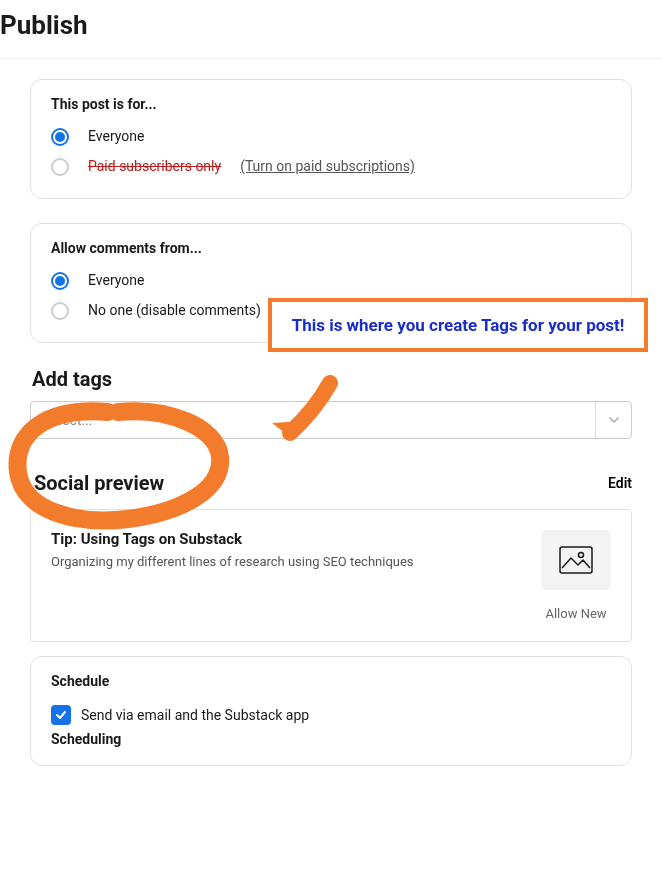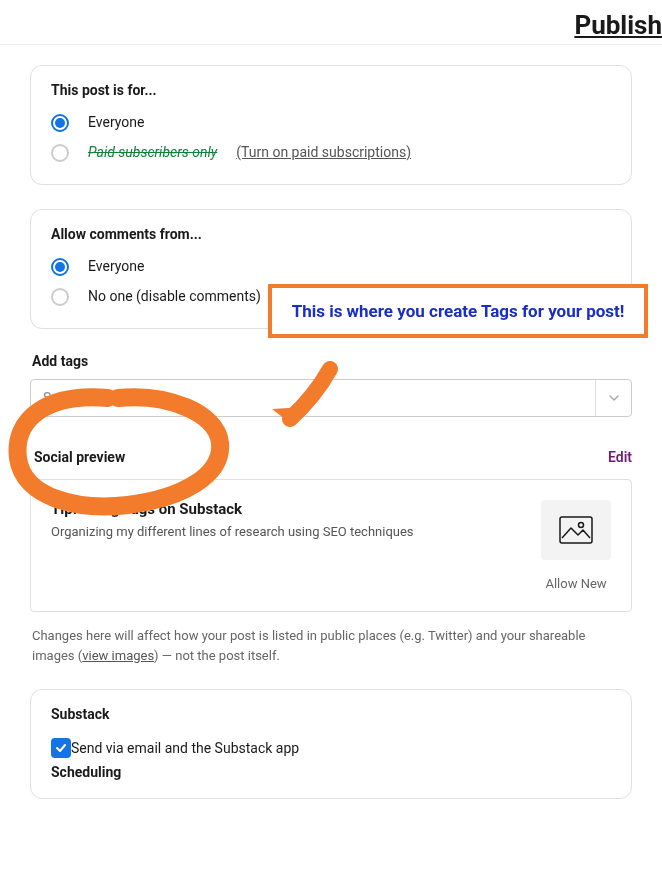--- a/index.html
+++ b/index.html
@@ -4,26 +4,25 @@
   <style>
     * { box-sizing: border-box; margin: 0; padding: 0; }
     body {
       font-family: -apple-system, BlinkMacSystemFont, "Segoe UI", Roboto, Helvetica, Arial, sans-serif;
       background: #fff;
       color: #1a1a1a;
       width: 662px;
       position: relative;
     }
     .page-title {
-      text-align: right;
+      text-align: left;
       font-size: 26px;
       font-weight: 700;
-      padding: 10px 0 4px;
+      padding: 10px 0 18px;
       border-bottom: 1px solid #eee;
-      text-decoration: underline;
     }
     .content {
       padding: 20px 30px;
       position: relative;
     }
     .card {
       border: 1px solid #e0e0e0;
       border-radius: 12px;
       padding: 16px 20px;
       margin-bottom: 24px;
@@ -54,21 +53,21 @@
       border-color: #1473e6;
     }
     .radio.selected::after {
       content: '';
       width: 10px;
       height: 10px;
       border-radius: 50%;
       background: #1473e6;
     }
     .radio-label { color: #1a1a1a; }
-    .radio-label.disabled { color: #15803d; text-decoration: line-through; font-style: italic; }
+    .radio-label.disabled { color: #b91c1c; text-decoration: line-through; }
     .inline-link {
       color: #555;
       text-decoration: underline;
       font-size: 14px;
     }
 
     .callout-box {
       position: absolute;
       top: 239px;
       left: 268px;
@@ -93,21 +92,21 @@
     }
     .callout-circle {
       position: absolute;
       top: 338px;
       left: -2px;
       z-index: 8;
       pointer-events: none;
     }
 
     .section-title {
-      font-size: 14px;
+      font-size: 20px;
       font-weight: 700;
       margin: 6px 2px 10px;
       color: #1a1a1a;
     }
     .select-box {
       border: 1px solid #ccc;
       border-radius: 4px;
       display: flex;
       align-items: center;
       padding: 0;
@@ -130,21 +129,21 @@
       justify-content: center;
     }
 
     .row-between {
       display: flex;
       justify-content: space-between;
       align-items: center;
       margin-bottom: 10px;
     }
     .edit-link {
-      color: #701a75;
+      color: #000000;
       font-size: 14px;
       font-weight: 600;
       cursor: pointer;
     }
 
     .preview-card {
       border: 1px solid #e0e0e0;
       border-radius: 4px;
       padding: 20px;
       display: flex;
@@ -186,20 +185,21 @@
       font-size: 13px;
       color: #666;
       line-height: 1.5;
       margin: 4px 2px 24px;
     }
     .help-text .underline { text-decoration: underline; color: #555; }
 
     .checkbox-row {
       display: flex;
       align-items: center;
+      gap: 10px;
       padding: 6px 0;
       font-size: 14px;
     }
     .checkbox {
       width: 20px;
       height: 20px;
       border-radius: 4px;
       border: 2px solid #ccc;
       display: inline-flex;
       align-items: center;
@@ -274,26 +274,23 @@
         <svg width="34" height="28" viewBox="0 0 34 28">
           <rect x="1" y="1" width="32" height="26" rx="2" stroke="#1a1a1a" stroke-width="1.5" fill="none"></rect>
           <circle cx="22" cy="9" r="2.5" stroke="#1a1a1a" stroke-width="1.5" fill="none"></circle>
           <path d="M3 22 L12 12 L19 19 L24 14 L31 22" stroke="#1a1a1a" stroke-width="1.5" fill="none" stroke-linejoin="round"></path>
         </svg>
       </div>
       <span class="upload-new">Allow New</span>
     </div>
   </div>
 
-  <p class="help-text">
-    <span>Changes here will affect how your post is listed in public places (e.g. Twitter) and your shareable images (</span><a class="underline">view images</a><span>) — not the post itself.</span>
-  </p>
 
   <div class="card" style="padding-bottom:8px;">
-    <div class="card-title">Substack</div>
+    <div class="card-title">Schedule</div>
 
     <div class="checkbox-row">
       <span class="checkbox checked">
         <svg width="12" height="12" viewBox="0 0 12 12">
             <path d="M2 6 L5 9 L10 3" stroke="white" stroke-width="2" fill="none" stroke-linecap="round" stroke-linejoin="round"></path>
           </svg>
       </span>
       <span>Send via email and the Substack app</span>
     </div>
 

